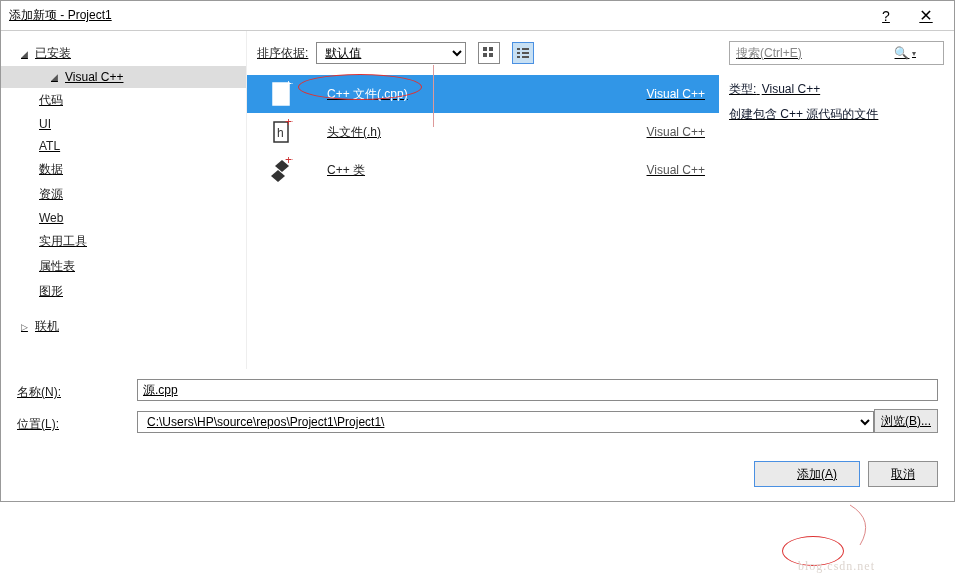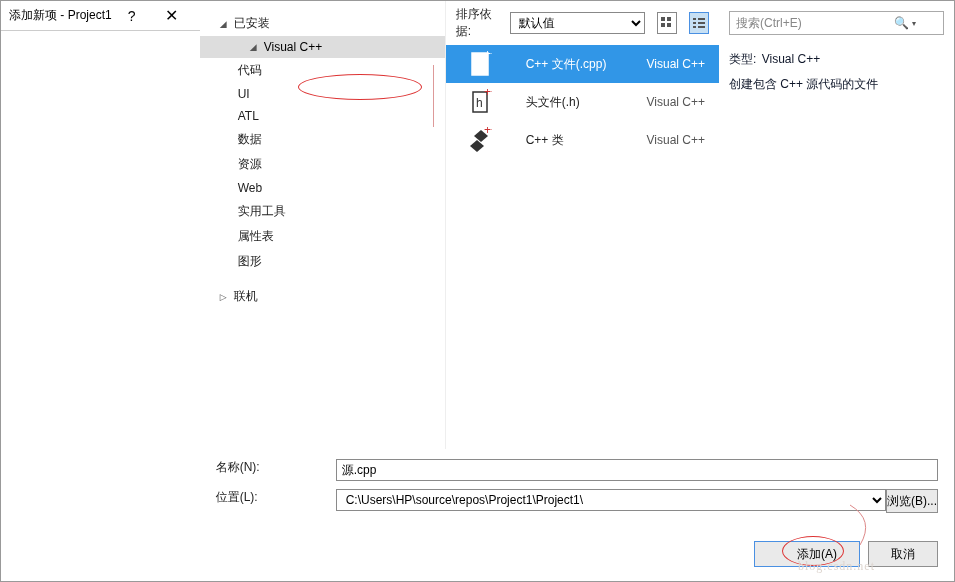--- a/index.html
+++ b/index.html
@@ -1,18 +1,18 @@
 <!DOCTYPE html>
 <html><head>
 <meta charset="utf-8">
 <style>
 * { box-sizing: border-box; font-family: "Microsoft YaHei", "Segoe UI", Tahoma, sans-serif; font-size: 12px; }
 body { margin: 0; background: #fff; width: 955px; height: 582px; overflow: hidden; position: relative; }
 
-.dialog { width: 955px; height: 582px; background: #fff; border: 1px solid #999; display: flex; flex-direction: row; }
+.dialog { width: 955px; height: 502px; background: #fff; border: 1px solid #999; display: flex; flex-direction: column; text-decoration: underline; }
 
 .titlebar { height: 30px; display: flex; align-items: center; border-bottom: 1px solid #ccc; padding: 0 8px; }
 .titlebar .title { flex: 1; font-size: 12px; color: #000; }
 .titlebar .help, .titlebar .close { width: 40px; height: 30px; display: flex; align-items: center; justify-content: center; cursor: default; }
 .titlebar .close { font-size: 16px; }
 .titlebar .help { font-size: 14px; }
 
 .body { flex: 1; display: flex; flex-direction: column; }
 
 .upper { flex: 1; display: flex; min-height: 0; }
@@ -43,25 +43,25 @@
 .right-pane { width: 235px; padding: 0 10px 10px 10px; display: flex; flex-direction: column; }
 .searchbox { height: 24px; margin: 10px 0 14px 0; border: 1px solid #aaa; display: flex; align-items: center; padding: 0 21px 0 6px; color: #888; position: relative; }
 .searchbox .placeholder { flex: 1; }
 .searchbox .search-icon { width: 16px; text-align: center; color: #555; }
 .searchbox .dropdown-arrow { width: 10px; color: #555; font-size: 8px; margin-left: 2px; }
 .info-row { margin: 2px 0 6px 0; color: #0f172a; }
 .info-row .key { }
 .info-row .val { margin-left: 2px; }
 
 .lower { padding: 10px 16px 10px 16px; }
-.field-row { display: flex; align-items: flex-start; margin-bottom: 8px; }
+.field-row { display: flex; align-items: flex-end; margin-bottom: 8px; }
 .field-row label { width: 120px; color: #222; }
 .field-row input[type=text] { flex: 1; height: 22px; border: 1px solid #8a8a8a; padding: 4px 5px; font-size: 12px; background: #fff; }
 .field-row select.loc { flex: 1; height: 22px; border: 1px solid #8a8a8a; background: #fff; padding: 0 5px; font-size: 12px; }
-.browse-btn { height: 24px; padding: 0 0; border: 1px solid #8f8f8f; background: #eaeaea; cursor: default; }
+.browse-btn { height: 24px; padding: 0 6px; border: 1px solid #8f8f8f; background: #eaeaea; cursor: default; }
 
 .button-row { display: flex; justify-content: flex-end; padding: 10px 16px 14px 0; gap: 8px; }
 .btn { height: 26px; padding: 0 22px; border: 1px solid #8f8f8f; background: #eaeaea; cursor: default; }
 .btn.primary { border-color: #4a90e2; padding-left: 42px; }
 
 .red-ellipse { position: absolute; border: 1px solid #d33; border-radius: 50%; pointer-events: none; }
 .red-line { position: absolute; background: #d99; pointer-events: none; }
 
 .watermark { position: absolute; bottom: 8px; right: 80px; color: #ddd5cf; font-size: 12px; letter-spacing: 1px; font-family: Georgia, serif; pointer-events: none; }
 

